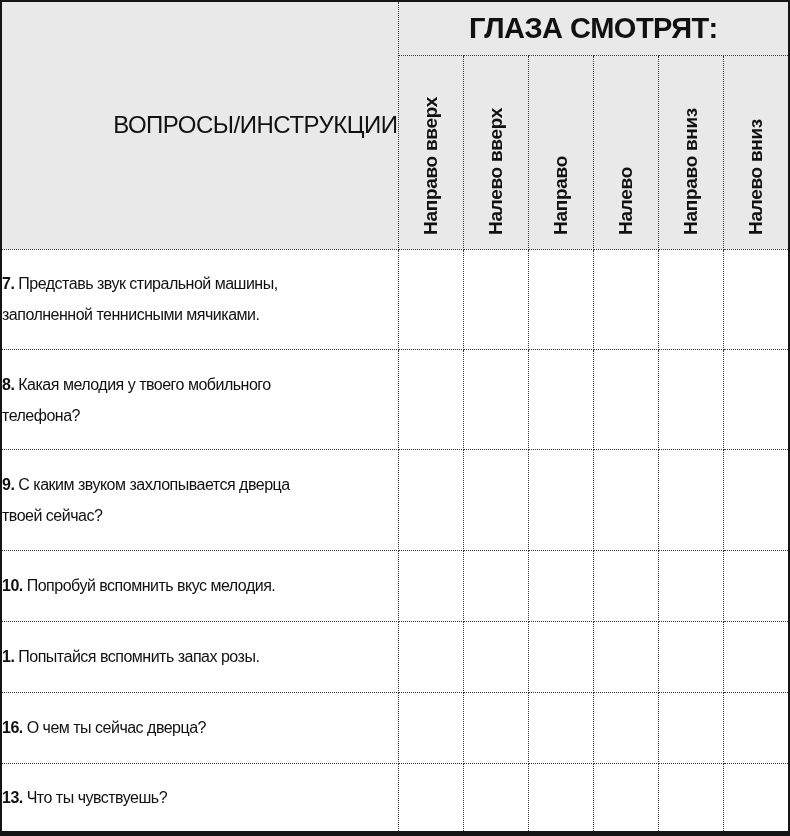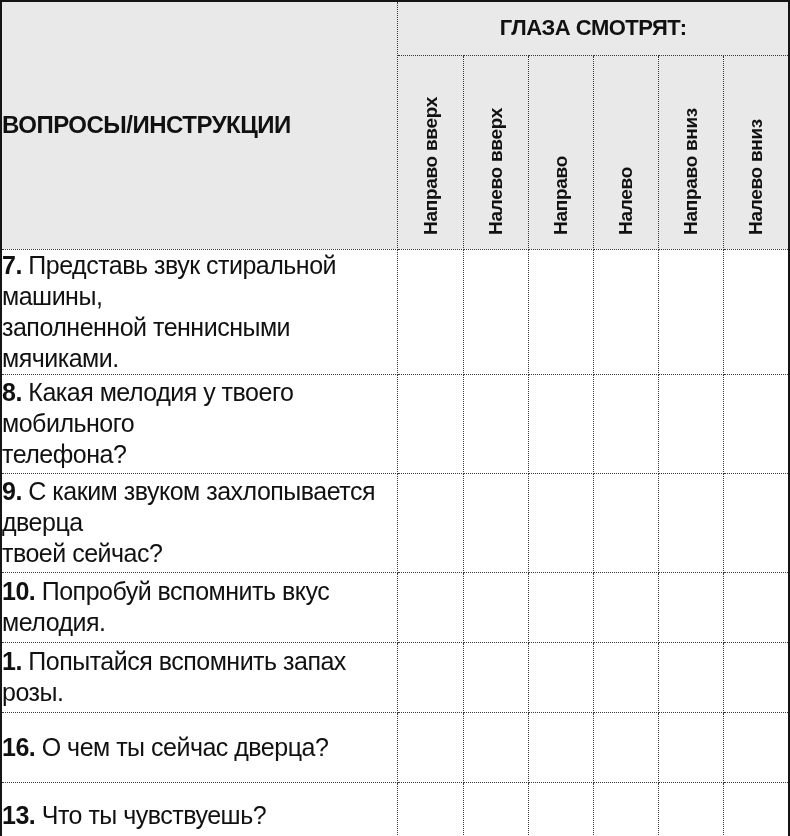--- a/index.html
+++ b/index.html
@@ -27,29 +27,29 @@
   table.cue-table td {
     border: 1px dotted #3a3a3a;
     padding: 0;
     box-sizing: border-box;
   }
   
   thead th { background: #e9e9e9; }
   th.questions-header {
     width: 396px;
     font-size: 24px;
-    font-weight: bold;
+    font-weight: normal;
     letter-spacing: -0.5px;
-    text-align: left;
+    text-align: right;
     vertical-align: middle;
     color: #111;
   }
   th.band-header {
     height: 54px;
-    font-size: 22px;
+    font-size: 29px;
     font-weight: bold;
     letter-spacing: -0.5px;
     text-align: center;
     vertical-align: middle;
     color: #111;
   }
   tr.rot-row { height: 194px; }
   th.rot-cell {
     vertical-align: bottom;
     text-align: center;
@@ -68,21 +68,21 @@
   }
   
   td.q-cell {
     text-align: left;
     vertical-align: middle;
     padding-left: 16px;
     padding-right: 4px;
     background: #ffffff;
   }
   .qtext {
-    font-size: 25px;
+    font-size: 16px;
     line-height: 31px;
     letter-spacing: -0.5px;
     color: #111;
   }
   .qnum { font-weight: bold; }
   .qbody { white-space: pre-line; }
   td.a-cell { background: #ffffff; }
   tr.row-tall { height: 99px; }
   tr.row-short { height: 70px; }
   tr.row-last { height: 69px; margin-left: 16px; }

